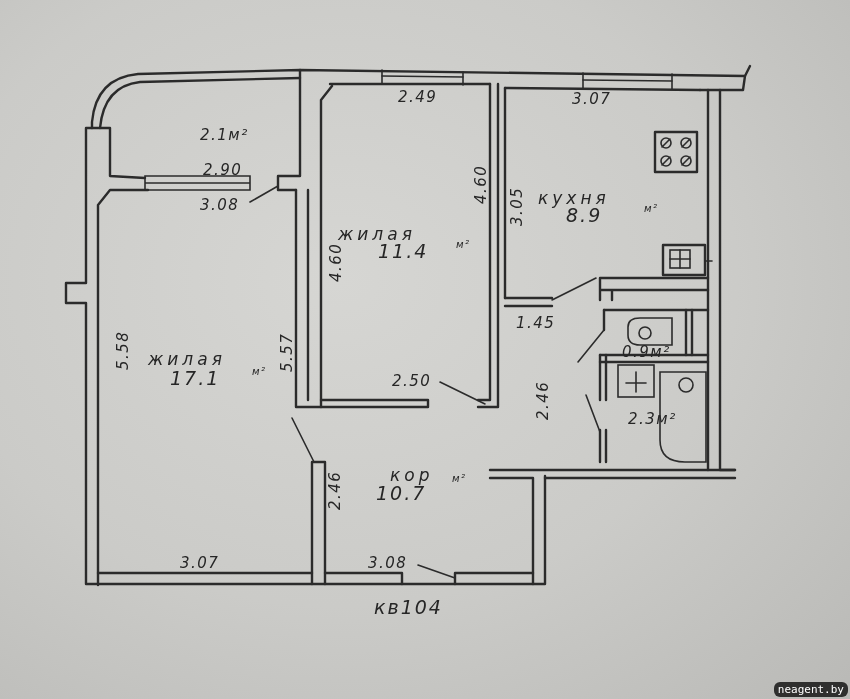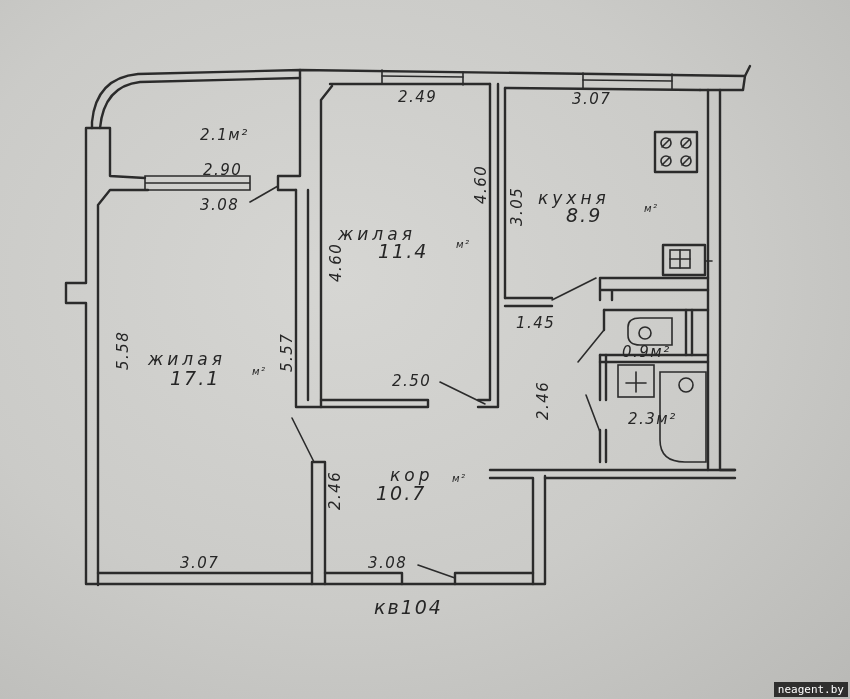--- a/index.html
+++ b/index.html
@@ -17,20 +17,21 @@
     fill:#262626; font-size:15px; letter-spacing:1.5px;
   }
   .room { font-size:17px; letter-spacing:4px; }
   .big  { font-size:19px; letter-spacing:2px; }
   .sup  { font-size:10px; }
   .watermark {
     position:absolute; right:2px; bottom:2px;
     background:rgba(0,0,0,0.75); color:#fff;
     font-family:"DejaVu Sans Mono", monospace; font-size:11px;
     padding:1px 4px;
+    border-radius:6px;
   }
 </style>
 </head>
 <body>
 
 <svg id="plan" width="850" height="699" viewBox="0 0 850 699" xmlns="http://www.w3.org/2000/svg">
 
   <g>
 
     <path class="wall" d="M92,128 L92,122 Q96,78 138,74 L300,70 L745,76"></path>

